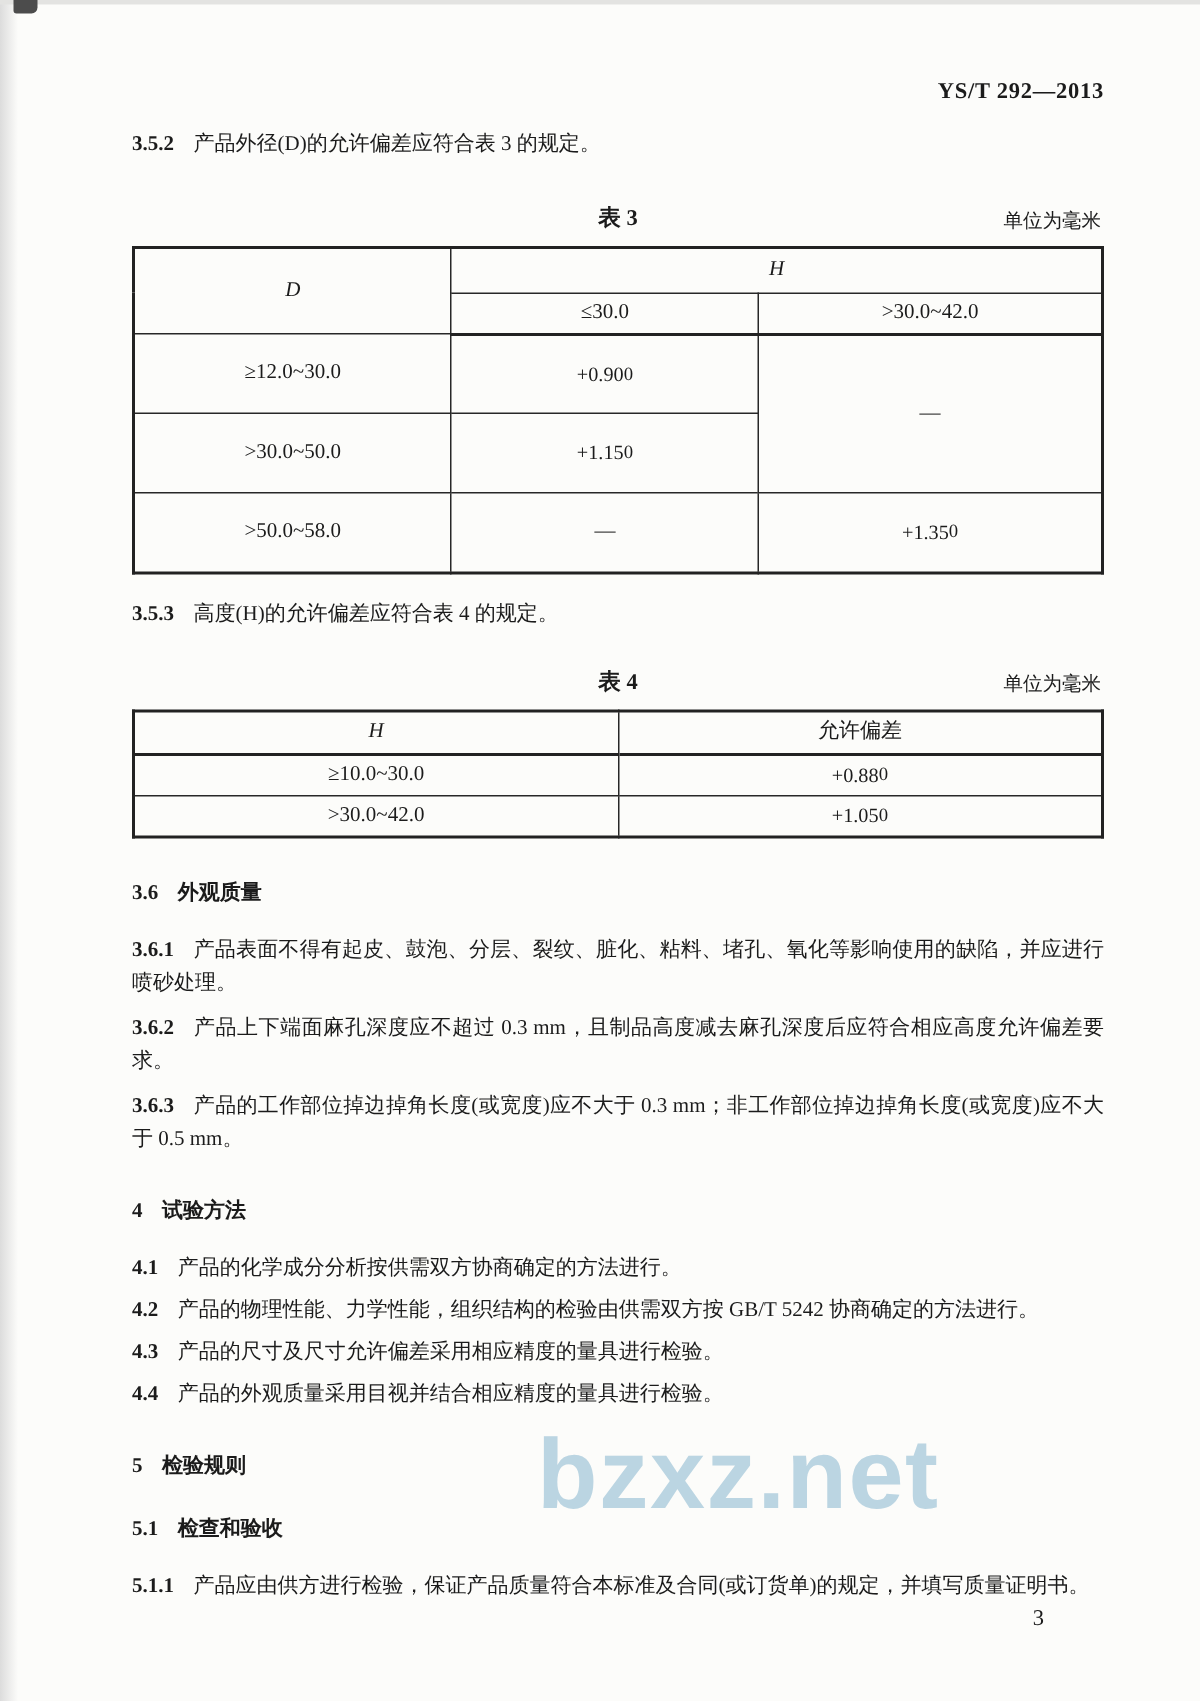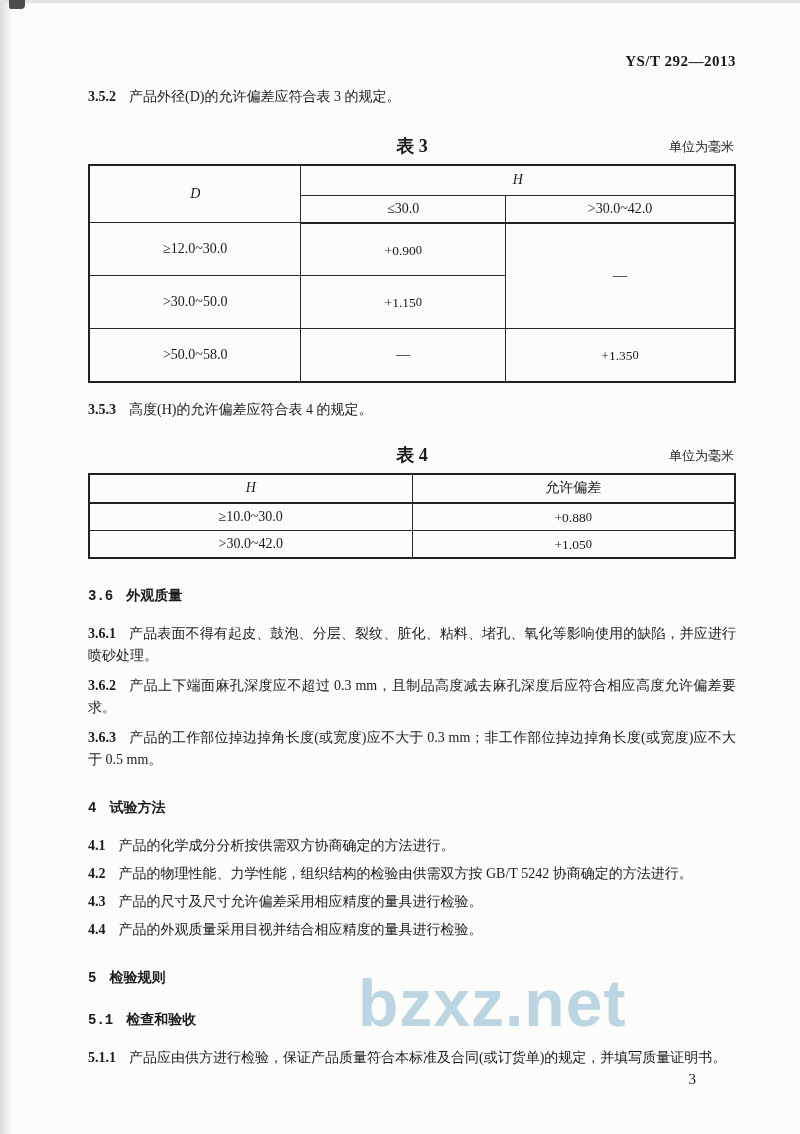--- a/index.html
+++ b/index.html
@@ -10,50 +10,50 @@
                   background:linear-gradient(to right,#dcdcdc,rgba(255,255,255,0)); z-index:0; }
   .page::after { content:""; position:absolute; left:0; top:0; right:0; height:3px; background:#e3e3e1; z-index:0; }
   .corner-mark { position:absolute; left:9px; top:0; width:16px; height:9px; background:#4c4c4c; border-radius:0 0 4px 2px; z-index:3; }
 
   .content { position:relative; z-index:2; padding:50px 64px 0 88px; font-size:14px; line-height:22px; }
 
   .header-right { text-align:right; font-size:15px; font-weight:700; letter-spacing:.5px; margin-bottom:14px; }
 
   .para { margin-top:10px; text-align:justify; }
   .clause-label { font-weight:700; margin-right:13px; white-space:nowrap; }
-  .heading { font-weight:700; margin-top:26px;font-family:Liberation Mono, monospace; }
+  .heading { font-weight:700; margin-top:26px; }
   .heading .clause-label { margin-right:13px; }
   .mt16 { margin-top:16px; }
   .mt8  { margin-top:8px;font-family:Liberation Serif, serif; }
   .mt6  { margin-top:6px; }
   .mt20 { margin-top:20px; }
 
   .cap-row { position:relative; text-align:center; margin-top:28px; height:20px; line-height:20px; }
-  .cap-row .caption { font-weight:700; font-size:18px; }
+  .cap-row .caption { font-weight:700; font-size:15px; }
   .cap-row .unit { position:absolute; right:2px; top:1px; font-weight:400; font-size:13px; }
 
   table.tbl { width:100%; border-collapse:collapse; margin-top:8px; table-layout:fixed;
               border:2px solid #222; }
   table.tbl td { border:1px solid #272727; text-align:center; vertical-align:middle;
                  font-size:14px; padding:2px 4px; }
   .ital { font-style:italic; font-family:"Liberation Serif",serif; }
   tr.hr1 td { height:30px; }
   tr.hr2 td { height:26px; border-bottom:2px solid #222;margin-top:48px; }
   tr.dr  td { height:53px; }
   tr.dr4 td { height:24px; }
   tr.hr4 td { height:29px; border-bottom:2px solid #222; }
   td.dbl { border-left:3px double #222; }
 
   .tol { display:inline-flex; flex-direction:row; align-items:center; line-height:15px;
          font-size:13.5px; vertical-align:middle; }
   .tol .z { font-size:12.5px; }
 
   .dash { font-size:14px; }
 
-  .watermark { position:absolute; left:358px; top:965px; z-index:1;
+  .watermark { position:absolute; left:358px; top:944px; z-index:1;
                font-family:"Liberation Sans","DejaVu Sans",sans-serif;
                font-weight:700; font-size:66px; letter-spacing:1px;
                color:rgba(133,180,206,0.55);text-align:center; }
 
   .page-number { position:absolute; right:104px; bottom:46px; font-size:15px; z-index:2; }
 </style>
 </head>
 <body>
 
 <div class="page">

